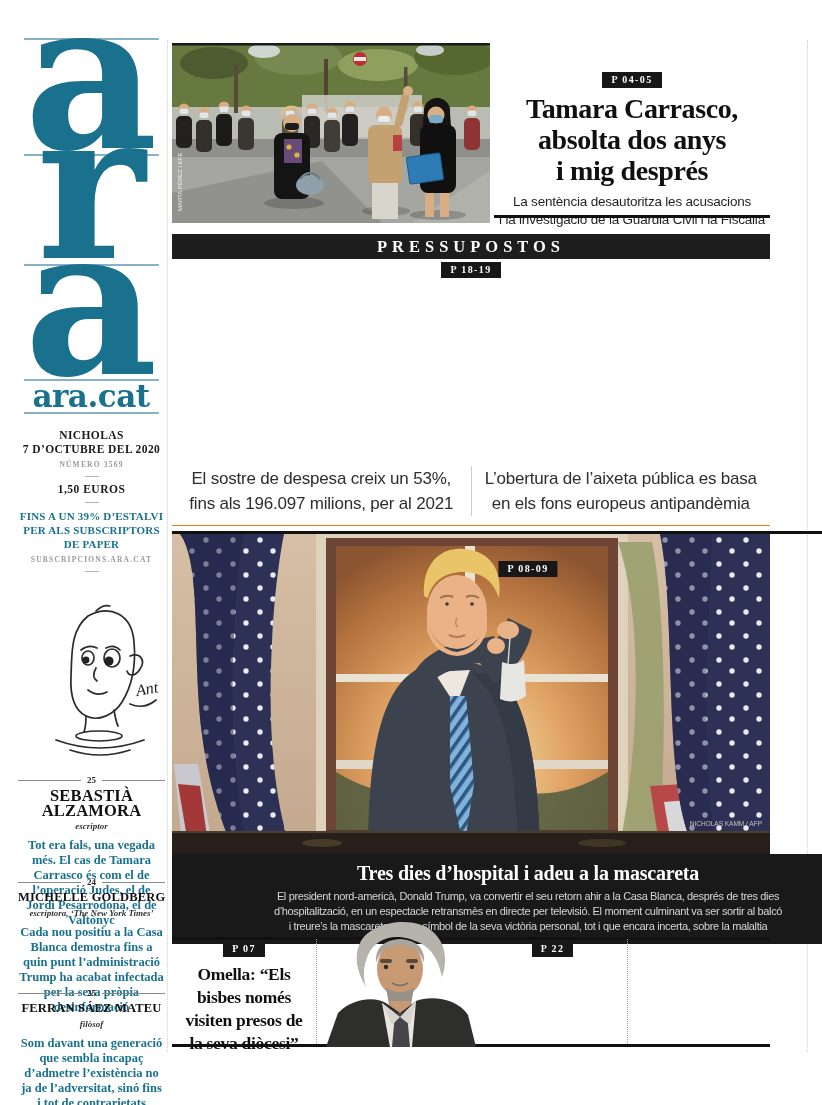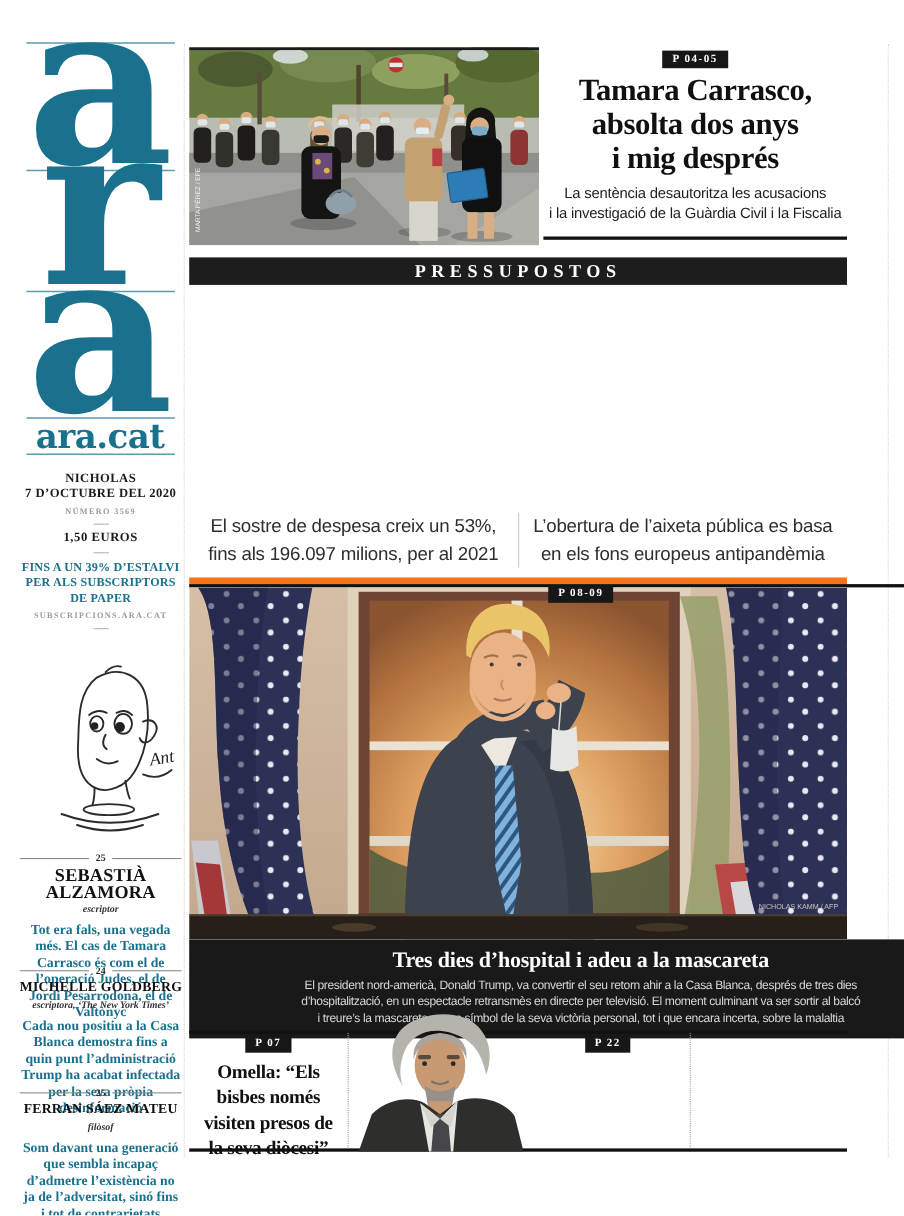--- a/index.html
+++ b/index.html
@@ -2,21 +2,21 @@
 <html style="--brand: #19718e; --ink: #161616; --badge_bg: #171717;"><head>
 <meta charset="utf-8">
 <style>
   :root{ --brand:#19718e; --ink:#161616; }
   *{box-sizing:border-box; margin:0; padding:0;}
   body{background:#ffffff; font-family:"Liberation Serif","DejaVu Serif",serif;}
   .page{position:relative; width:822px; height:1105px; background:#fff; overflow:hidden; margin:0 auto;}
 
   
   .pbadge{display:inline-block; background:#171717; color:#fff; font:700 10px "Liberation Serif",serif;
-          letter-spacing:1.4px; padding:2px 9px 3px; white-space:nowrap;}
+          letter-spacing:1.4px; padding:2px 9px 3px; white-space:nowrap;margin-top:29px;}
   .lines{white-space:pre-line;}
 
   
   .sidebar{position:absolute; left:18px; top:0; width:147px; height:1105px; text-align:center;}
   .sb-abs{position:absolute; left:0; width:147px;}
   .logo-svg{display:block;}
   .dates{font:700 11.5px/14px "Liberation Serif",serif; color:#1a1a1a; letter-spacing:.4px;}
   .issue,.suburl{font:700 7.5px/10px "Liberation Serif",serif; color:#9a9a9a; letter-spacing:1.2px; margin-top:4px;}
   .dash{width:14px; border-top:1px solid #b5b5b5; margin:6px auto 6px;}
   .price{font:700 11.5px/13px "Liberation Serif",serif; color:#1a1a1a; letter-spacing:.5px;}
@@ -35,21 +35,21 @@
   .top-head{position:absolute; left:322px; top:0; width:276px; text-align:center;}
   .top-headline{font:700 28px/31px "Liberation Serif",serif; color:#101010; margin-top:5px; letter-spacing:-.4px;}
   .top-dek{font:13.5px/18px "Liberation Sans","DejaVu Sans",sans-serif; color:#1f1f1f; margin-top:7px; letter-spacing:-.2px;}
   .top-rule{position:absolute; left:322px; width:276px; top:172px; height:3px; background:#111;}
 
   .lead-badge-row{left:172px; top:233px; width:598px; text-align:center;}
   .kicker-bar{left:172px; top:234px; width:598px; height:25px; background:#1d1d1d; color:#fff; text-align:center;
               font:600 16.5px/25px "Liberation Serif",serif; letter-spacing:5px;}
   .lead-headline{left:172px; top:260px; width:598px; text-align:center;
                  font:700 57px/64px "Liberation Serif",serif; color:#121212; letter-spacing:-1.2px;}
-  .subheads{left:172px; top:466px; width:598px; display:flex; border-bottom:6px solid #f97316; padding-bottom:9px;}
+  .subheads{left:172px; top:466px; width:598px; display:flex; border-bottom:1px solid #f97316; padding-bottom:9px;}
   .subhead{flex:1; text-align:center; font:17px/25px "Liberation Sans","DejaVu Sans",sans-serif; color:#2e2e2e; letter-spacing:-.2px; padding:0 6px;}
   .subhead.right{border-left:1px solid #cccccc;}
 
   .photo-section{left:172px; top:531px; width:712px;}
   .photo-toprule{height:3px; background:#111;}
   .photo-badge{position:absolute; left:50%; transform:translateX(-50%); top:1px; z-index:3;}
   .trump-photo{display:block; width:598px; height:320px;}
   .caption-box{background:#191919; text-align:center; padding:7px 8px 10px;}
   .caption-title{color:#fff; font:700 20px/24px "Liberation Serif",serif; letter-spacing:-.2px;}
   .caption-body{color:#d6d6d6; font:11px/15px "Liberation Sans","DejaVu Sans",sans-serif; letter-spacing:-.35px; margin-top:4px;}

